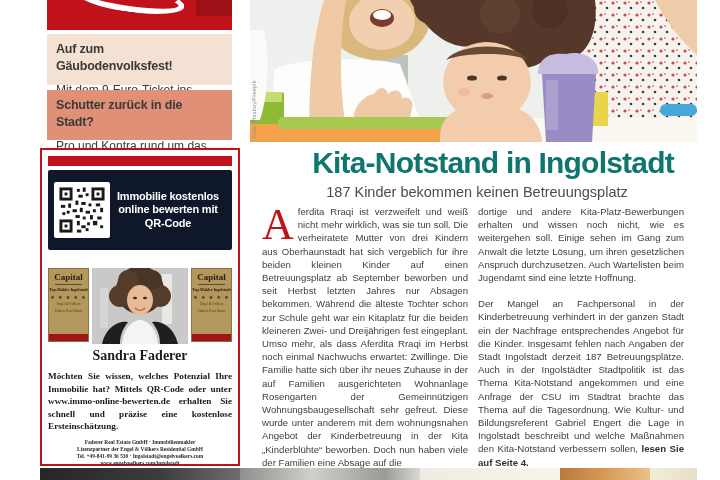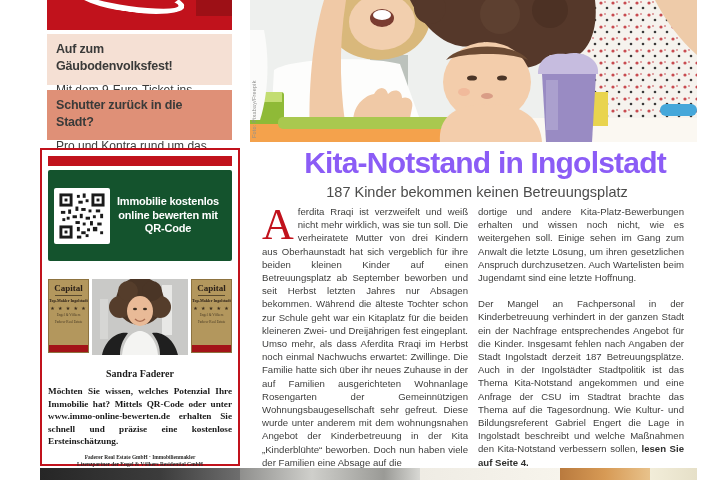--- a/index.html
+++ b/index.html
@@ -20,51 +20,51 @@
   .teaser h2 { font-size:12.5px; line-height:17px; font-weight:bold; letter-spacing:-0.2px; }
   .teaser .tline { font-size:12px; line-height:12px; margin-top:9px; }
   .teaser .leaderline { display:flex; align-items:flex-end; font-size:9.5px; line-height:12px; }
   .teaser .dots { flex:1; border-bottom:1.5px dotted #5a5a58; margin:0 3px 2px 3px; }
   .teaser .pagenum { font-weight:bold; font-size:14px; }
   
   .photo { position:absolute; left:250px; top:0; width:447px; height:142px; background:#f4f2ee; overflow:hidden; }
   .photo-credit { position:absolute; left:251px; top:66px; height:72px; width:9px;
     writing-mode:vertical-rl; transform:rotate(180deg); font-size:5.5px; color:#90908e; letter-spacing:0.2px; }
   
-  .headline { position:absolute; left:268px; top:146px; width:434px; text-align:center;
-    font-size:30px; font-weight:bold; letter-spacing:-0.8px; color:#8b5cf6; }
+  .headline { position:absolute; left:276px; top:146px; width:434px; text-align:center;
+    font-size:30px; font-weight:bold; letter-spacing:-0.8px; color:#0f766e; }
   .subhead { position:absolute; left:260px; top:184px; width:434px; text-align:center;
     font-size:14.5px; color:#4c4c4b; }
   .col { position:absolute; top:205px; width:206px; font-size:9.6px; line-height:13.2px;
     text-align:justify; color:#3e3e3d; }
   .col1 { left:262px; } .col2 { left:478px; }
   .col p + p { margin-top:13px; }
   .dropcap { float:left; font-family:"Liberation Serif", serif; font-size:44px; line-height:36px;
     color:#c1121c; padding:2px 4px 0 0; font-weight:normal; }
   .col b { color:#2f2f2e; }
   
   .ad { position:absolute; left:40px; top:148px; width:200px; height:318px; background:#ffffff;
     border:2px solid #c1121c; padding:6px; }
   .ad-topbar { width:100%; height:10px; background:#c1121c; }
-  .ad-qrbox { margin-top:4px; width:100%; height:91px; background:#14532d; border-radius:2px;
+  .ad-qrbox { margin-top:4px; width:100%; height:80px; background:#0f172a; border-radius:2px;
     display:flex; align-items:center; padding:6px; }
   .qr { width:56px; height:56px; background:#ffffff; border-radius:2px; flex:0 0 auto; padding:4px; }
   .ad-qrtext { flex:1; text-align:center; color:#ffffff; font-weight:bold; font-size:11px; line-height:13.5px; letter-spacing:-0.2px; }
   .ad-midrow { margin-top:18px; display:flex; justify-content:space-between; align-items:flex-start; height:76px; }
   .capital { width:41px; height:74px; background:#b3975d; border:1px solid #8d7340; text-align:center;
     font-family:"Liberation Serif", serif; color:#2c2118; overflow:hidden; display:flex; flex-direction:column; align-items:center; }
   .capital .cap-name { font-size:9px; font-weight:bold; margin-top:3px; }
   .capital .cap-rule { width:70%; height:1px; background:#5a4a2e; margin:2px 0; }
   .capital .cap-sub { font-size:4px; line-height:5px; font-weight:bold; }
   .capital .cap-stars { font-size:5px; letter-spacing:1px; color:#3a2d1c; margin-top:2px; }
   .capital .cap-small { font-size:3.5px; line-height:4.5px; color:#4a3c26; margin-top:2px; }
   .capital .cap-bar { margin-top:auto; width:100%; height:7px; background:#a31318; }
   .agent { width:96px; height:76px; background:#c8c8c6; overflow:hidden; }
   .agent-name { text-align:center; font-family:"Liberation Serif", serif; font-weight:bold;
-    font-size:10px; color:#1c1c1b; margin-top:13px; }
+    font-size:14px; color:#1c1c1b; margin-top:4px; }
   .ad-body { margin-top:6px; font-family:"Liberation Serif", serif; font-weight:bold; font-size:9.2px;
     line-height:12.6px; color:#191919; text-align:justify; }
   .ad-legal { margin-top:6px; text-align:center; font-family:"Liberation Serif", serif; font-weight:bold;
     font-size:5.4px; line-height:7px; color:#2a2a29; }
   .ev { margin-top:7px; display:flex; flex-direction:column; align-items:center; }
   .ev-word { font-size:13.5px; font-weight:bold; letter-spacing:0.3px; color:#111111; margin-top:1px; }
   .ev-word .amp { color:#c1121c; }
   
   .bottomstrip { position:absolute; left:40px; top:468px; width:657px; height:12px; overflow:hidden; }
   .bs-seg { position:absolute; top:0; height:12px; }

